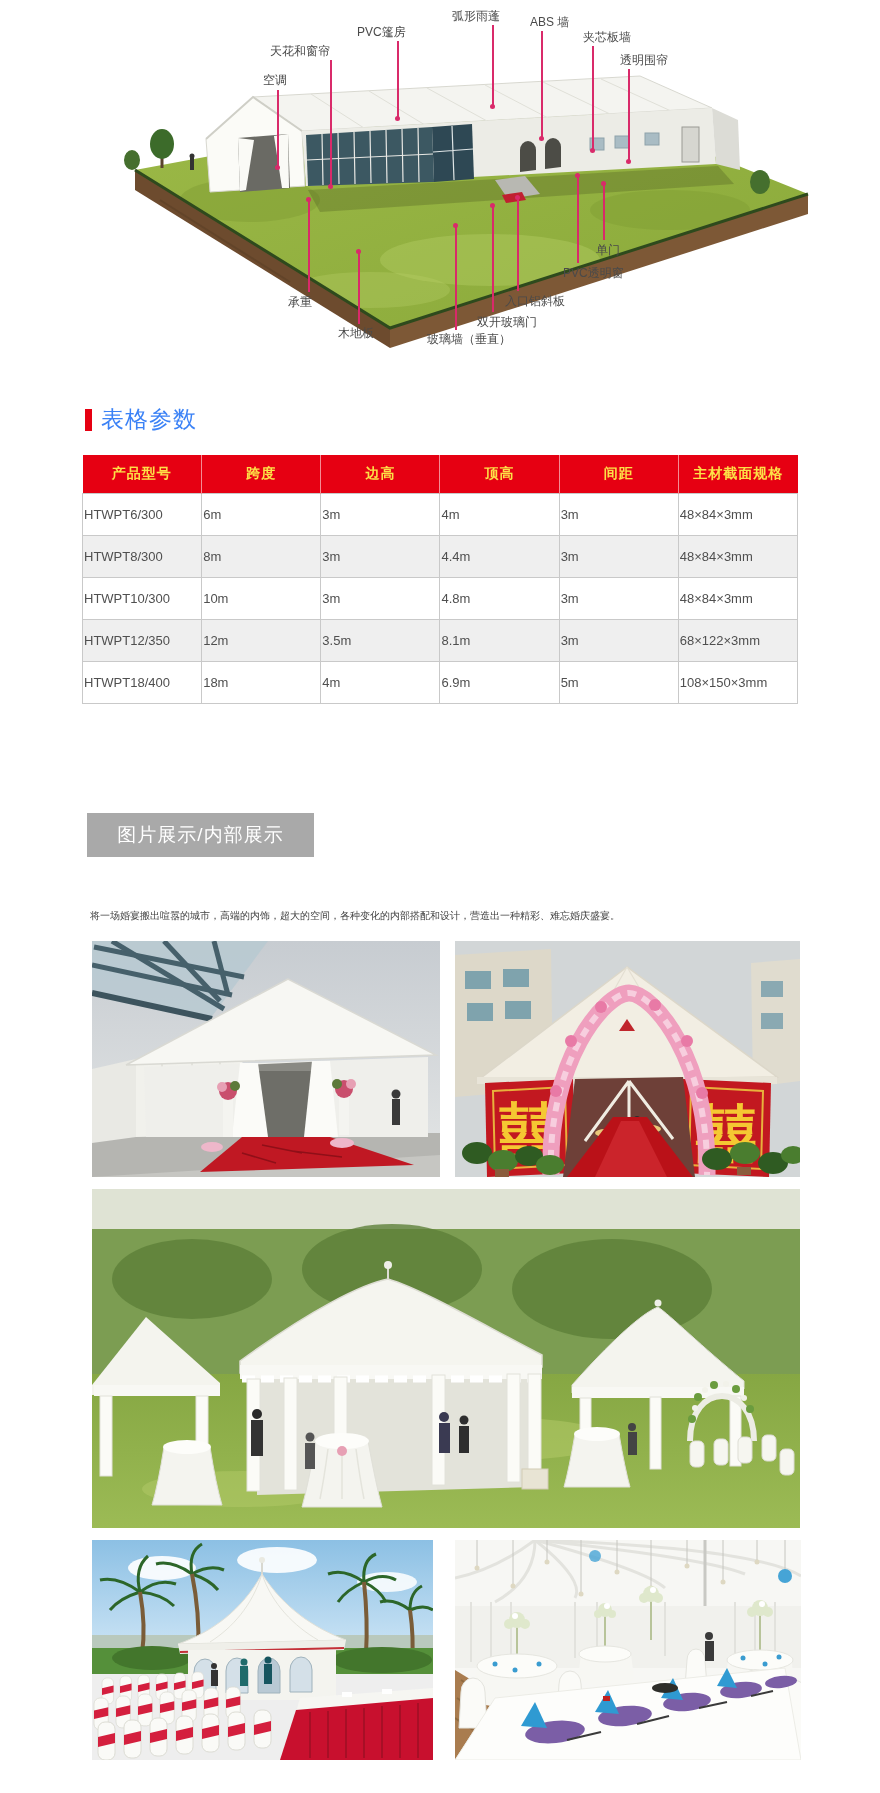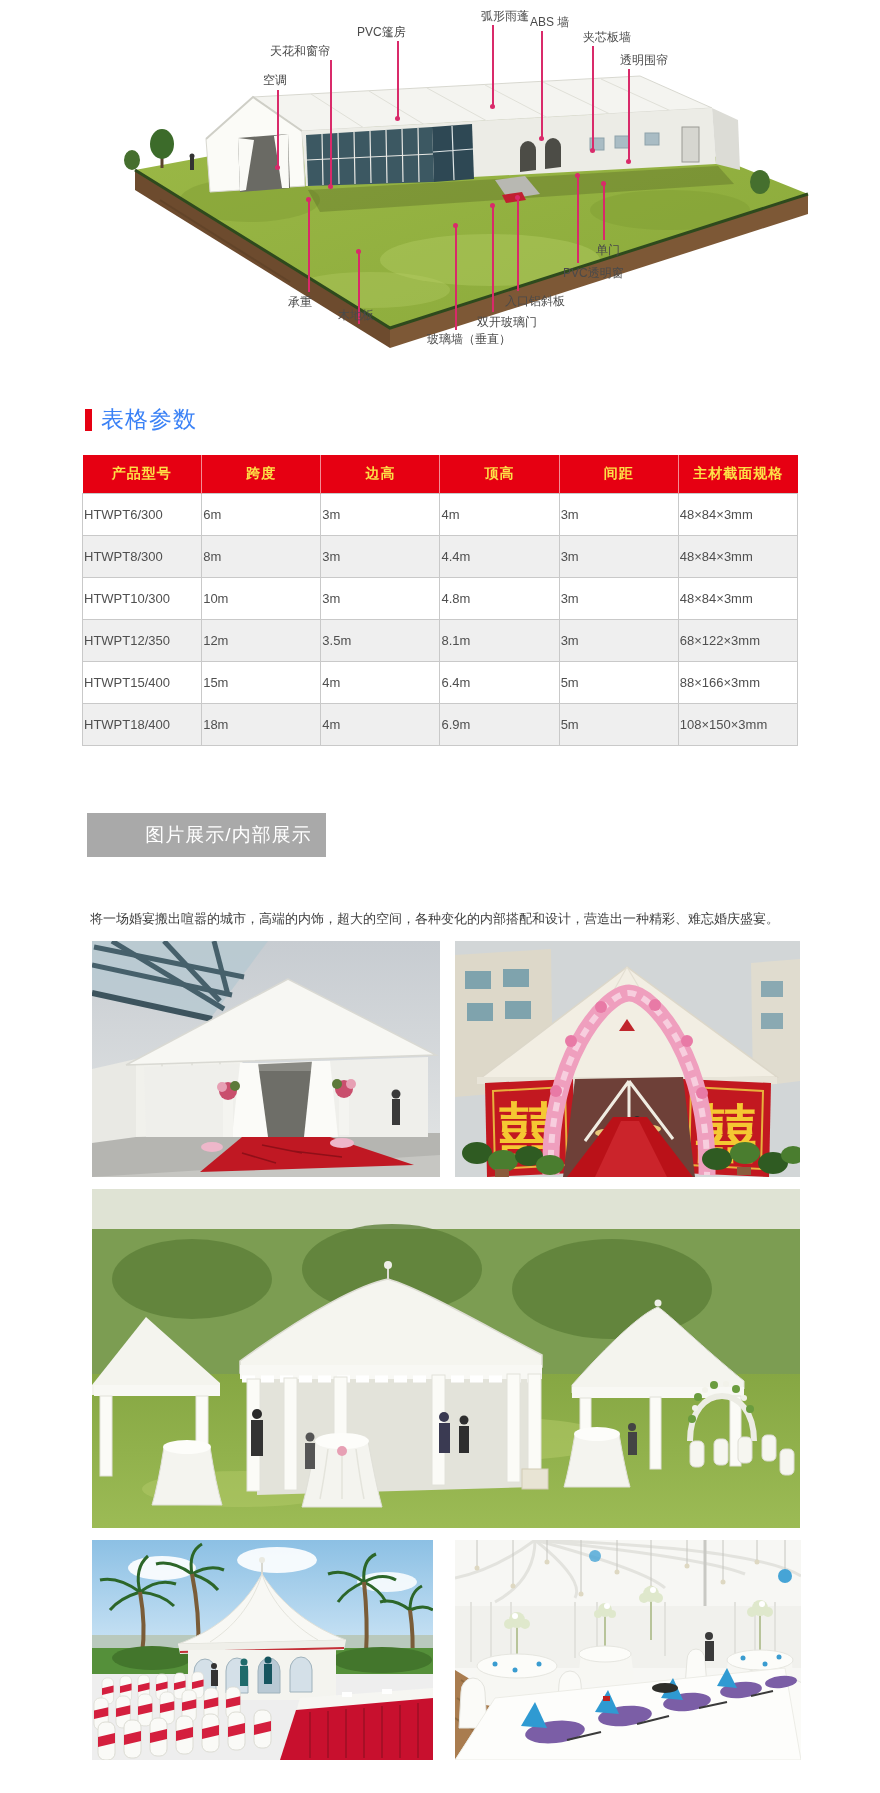--- a/index.html
+++ b/index.html
@@ -23,23 +23,23 @@
     background:#e60012;color:#fde047;font-size:14px;font-weight:bold;height:36px;
     border-left:1px solid rgba(255,255,255,.55);letter-spacing:1px;
   }
   #spec-table th:first-child{border-left:none;}
   #spec-table td{
     height:39px;font-size:13px;color:#4f4f4f;
     border:1px solid #c9c9c9;background:#ffffff;
   }
   #spec-table tbody tr:nth-child(even) td{background:#efefef;}
   
-  #gallery-title{left:87px;top:813px;width:195px;height:44px;background:#a9a9a9;color:#fff;
-    font-size:19px;line-height:44px;text-align:center;letter-spacing:1px;padding-left:44px;}
-  #gallery-desc{left:90px;top:896px;width:716px;font-size:13px;color:#3f3f3f;line-height:20px;}
+  #gallery-title{left:87px;top:813px;width:227px;height:44px;background:#a9a9a9;color:#fff;
+    font-size:19px;line-height:44px;text-align:center;letter-spacing:1px;}
+  #gallery-desc{left:90px;top:896px;width:716px;font-size:10px;color:#3f3f3f;line-height:20px;}
   figure{position:absolute;margin:0;padding:0;overflow:hidden;background:#eee;}
   figure svg{display:block;width:100%;height:100%;}
   #photo-1{left:92px;top:941px;width:348px;height:236px;}
   #photo-2{left:455px;top:941px;width:345px;height:236px;}
   #photo-3{left:92px;top:1189px;width:708px;height:339px;}
   #photo-4{left:92px;top:1540px;width:341px;height:220px;}
   #photo-5{left:455px;top:1540px;width:346px;height:220px;}
 </style>
 </head>
 <body>
@@ -117,36 +117,36 @@
       <div class="dg-dot" style="left: 275px; top: 165px;"></div>
       <div class="dg-label" style="left: 263px; top: 73px;">空调</div>
       <div class="dg-line" style="left: 330px; top: 60px; height: 126px;"></div>
       <div class="dg-dot" style="left: 328px; top: 184px;"></div>
       <div class="dg-label" style="left: 270px; top: 44px;">天花和窗帘</div>
       <div class="dg-line" style="left: 397px; top: 41px; height: 77px;"></div>
       <div class="dg-dot" style="left: 395px; top: 116px;"></div>
       <div class="dg-label" style="left: 357px; top: 25px;">PVC篷房</div>
       <div class="dg-line" style="left: 492px; top: 25px; height: 81px;"></div>
       <div class="dg-dot" style="left: 490px; top: 104px;"></div>
-      <div class="dg-label" style="left: 452px; top: 9px; margin-left: 29px;">弧形雨蓬</div>
+      <div class="dg-label" style="left: 452px; top: 9px;">弧形雨蓬</div>
       <div class="dg-line" style="left: 541px; top: 31px; height: 107px;"></div>
       <div class="dg-dot" style="left: 539px; top: 136px;"></div>
       <div class="dg-label" style="left: 530px; top: 15px;">ABS 墙</div>
       <div class="dg-line" style="left: 592px; top: 46px; height: 104px;"></div>
       <div class="dg-dot" style="left: 590px; top: 148px;"></div>
       <div class="dg-label" style="left: 583px; top: 30px;">夹芯板墙</div>
       <div class="dg-line" style="left: 628px; top: 69px; height: 92px;"></div>
       <div class="dg-dot" style="left: 626px; top: 159px;"></div>
       <div class="dg-label" style="left: 620px; top: 53px;">透明围帘</div>
       <div class="dg-line" style="left: 308px; top: 200px; height: 92px;"></div>
       <div class="dg-dot" style="left: 306px; top: 197px;"></div>
       <div class="dg-label" style="left: 288px; top: 295px;">承重</div>
       <div class="dg-line" style="left: 358px; top: 252px; height: 72px;"></div>
       <div class="dg-dot" style="left: 356px; top: 249px;"></div>
-      <div class="dg-label" style="left: 338px; top: 308px;">木地板</div>
+      <div class="dg-label" style="left: 338px; top: 326px;">木地板</div>
       <div class="dg-line" style="left: 455px; top: 226px; height: 104px;"></div>
       <div class="dg-dot" style="left: 453px; top: 223px;"></div>
       <div class="dg-label" style="left: 427px; top: 332px;">玻璃墙（垂直）</div>
       <div class="dg-line" style="left: 492px; top: 206px; height: 106px;"></div>
       <div class="dg-dot" style="left: 490px; top: 203px;"></div>
       <div class="dg-label" style="left: 477px; top: 315px;">双开玻璃门</div>
       <div class="dg-line" style="left: 517px; top: 198px; height: 93px;"></div>
       <div class="dg-dot" style="left: 515px; top: 195px;"></div>
       <div class="dg-label" style="left: 505px; top: 294px;">入口铝斜板</div>
       <div class="dg-line" style="left: 577px; top: 176px; height: 87px;"></div>
@@ -201,28 +201,20 @@
       </tr>
       <tr>
         <td>HTWPT12/350</td>
         <td>12m</td>
         <td>3.5m</td>
         <td>8.1m</td>
         <td>3m</td>
         <td>68×122×3mm</td>
       </tr>
       <tr>
-        <td>HTWPT15/400</td>
-        <td>15m</td>
-        <td>4m</td>
-        <td>6.4m</td>
-        <td>5m</td>
-        <td>88×166×3mm</td>
-      </tr>
-      <tr>
         <td>HTWPT18/400</td>
         <td>18m</td>
         <td>4m</td>
         <td>6.9m</td>
         <td>5m</td>
         <td>108×150×3mm</td>
       </tr>
     </tbody>
 </table>
 

